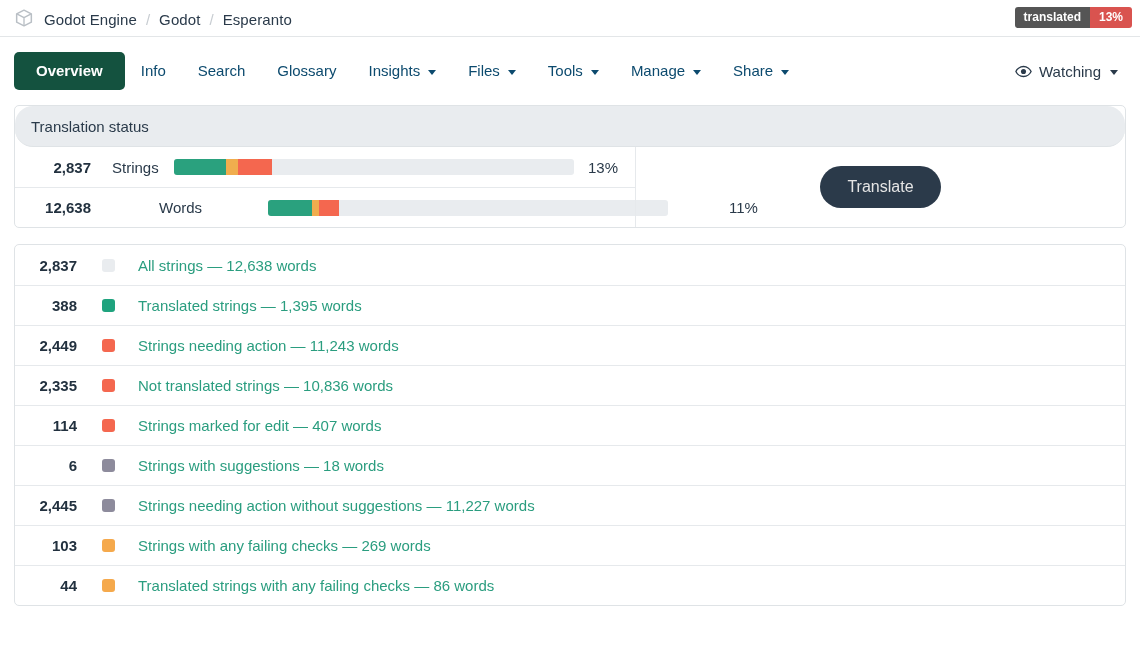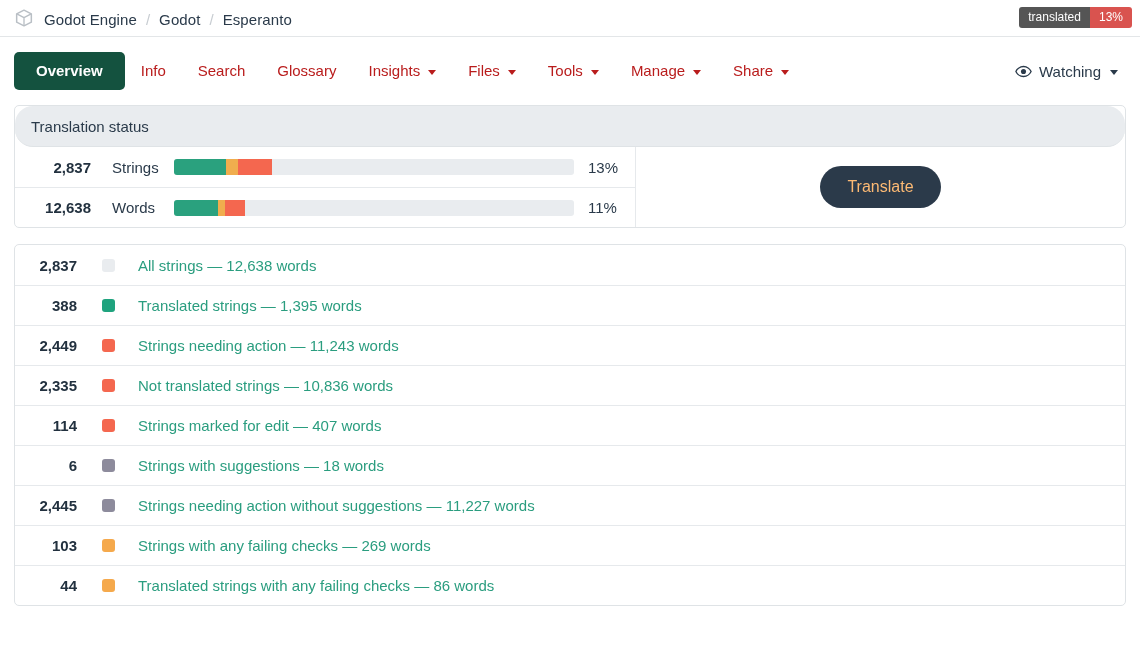--- a/index.html
+++ b/index.html
@@ -36,35 +36,36 @@
   }
   .badge {
     position: absolute;
     right: 8px; top: 7px;
     display: flex;
     height: 21px;
     border-radius: 3px;
     overflow: hidden;
     font-size: 12px;
     line-height: 21px;
+    font-weight: bold;
   }
   .badge-label { background: #555555; color: #ffffff; padding: 0 9px; }
   .badge-value { background: #d9534f; color: #ffffff; padding: 0 9px; }
 
   
   .nav {
     height: 68px;
     display: flex;
     align-items: center;
     padding: 0 14px;
     position: relative;
   }
   .tab {
     font-size: 15px;
-    color: #b91c1c;
+    color: #0c4a6e;
     text-decoration: none;
     padding: 0 16px;
     line-height: 38px;
     border-radius: 5px;
     white-space: nowrap;
     display: inline-flex;
     align-items: center;
     gap: 6px;
   }
   .tab.active {
@@ -122,21 +123,21 @@
 
   
   .ts-body { display: flex; align-items: stretch; }
   .ts-rows { width: 620px; flex: none; }
   .ts-row {
     display: flex;
     align-items: center;
     height: 40px;
     padding-left: 14px;
   }
-  .ts-row + .ts-row { border-top: 1px solid #e6e9ec; }
+  .ts-row + .ts-row { border-top: 1px solid #e6e9ec; gap: 47px; }
   .ts-count {
     width: 62px;
     text-align: right;
     font-weight: bold;
     font-size: 15px;
     color: #22313f;
     flex: none;
   }
   .ts-label {
     width: 62px;
@@ -165,21 +166,21 @@
   }
   .ts-action {
     flex: 1;
     display: flex;
     align-items: center;
     justify-content: center;
     border-left: 1px solid #e6e9ec;
   }
   .btn-translate {
     background: #2b3a4a;
-    color: #fdba74;
+    color: #e5e5e5;
     border: none;
     border-radius: 24px;
     font-size: 16px;
     font-family: inherit;
     padding: 12px 27px;
     cursor: pointer;
   }
 
   
   .ss-row {

